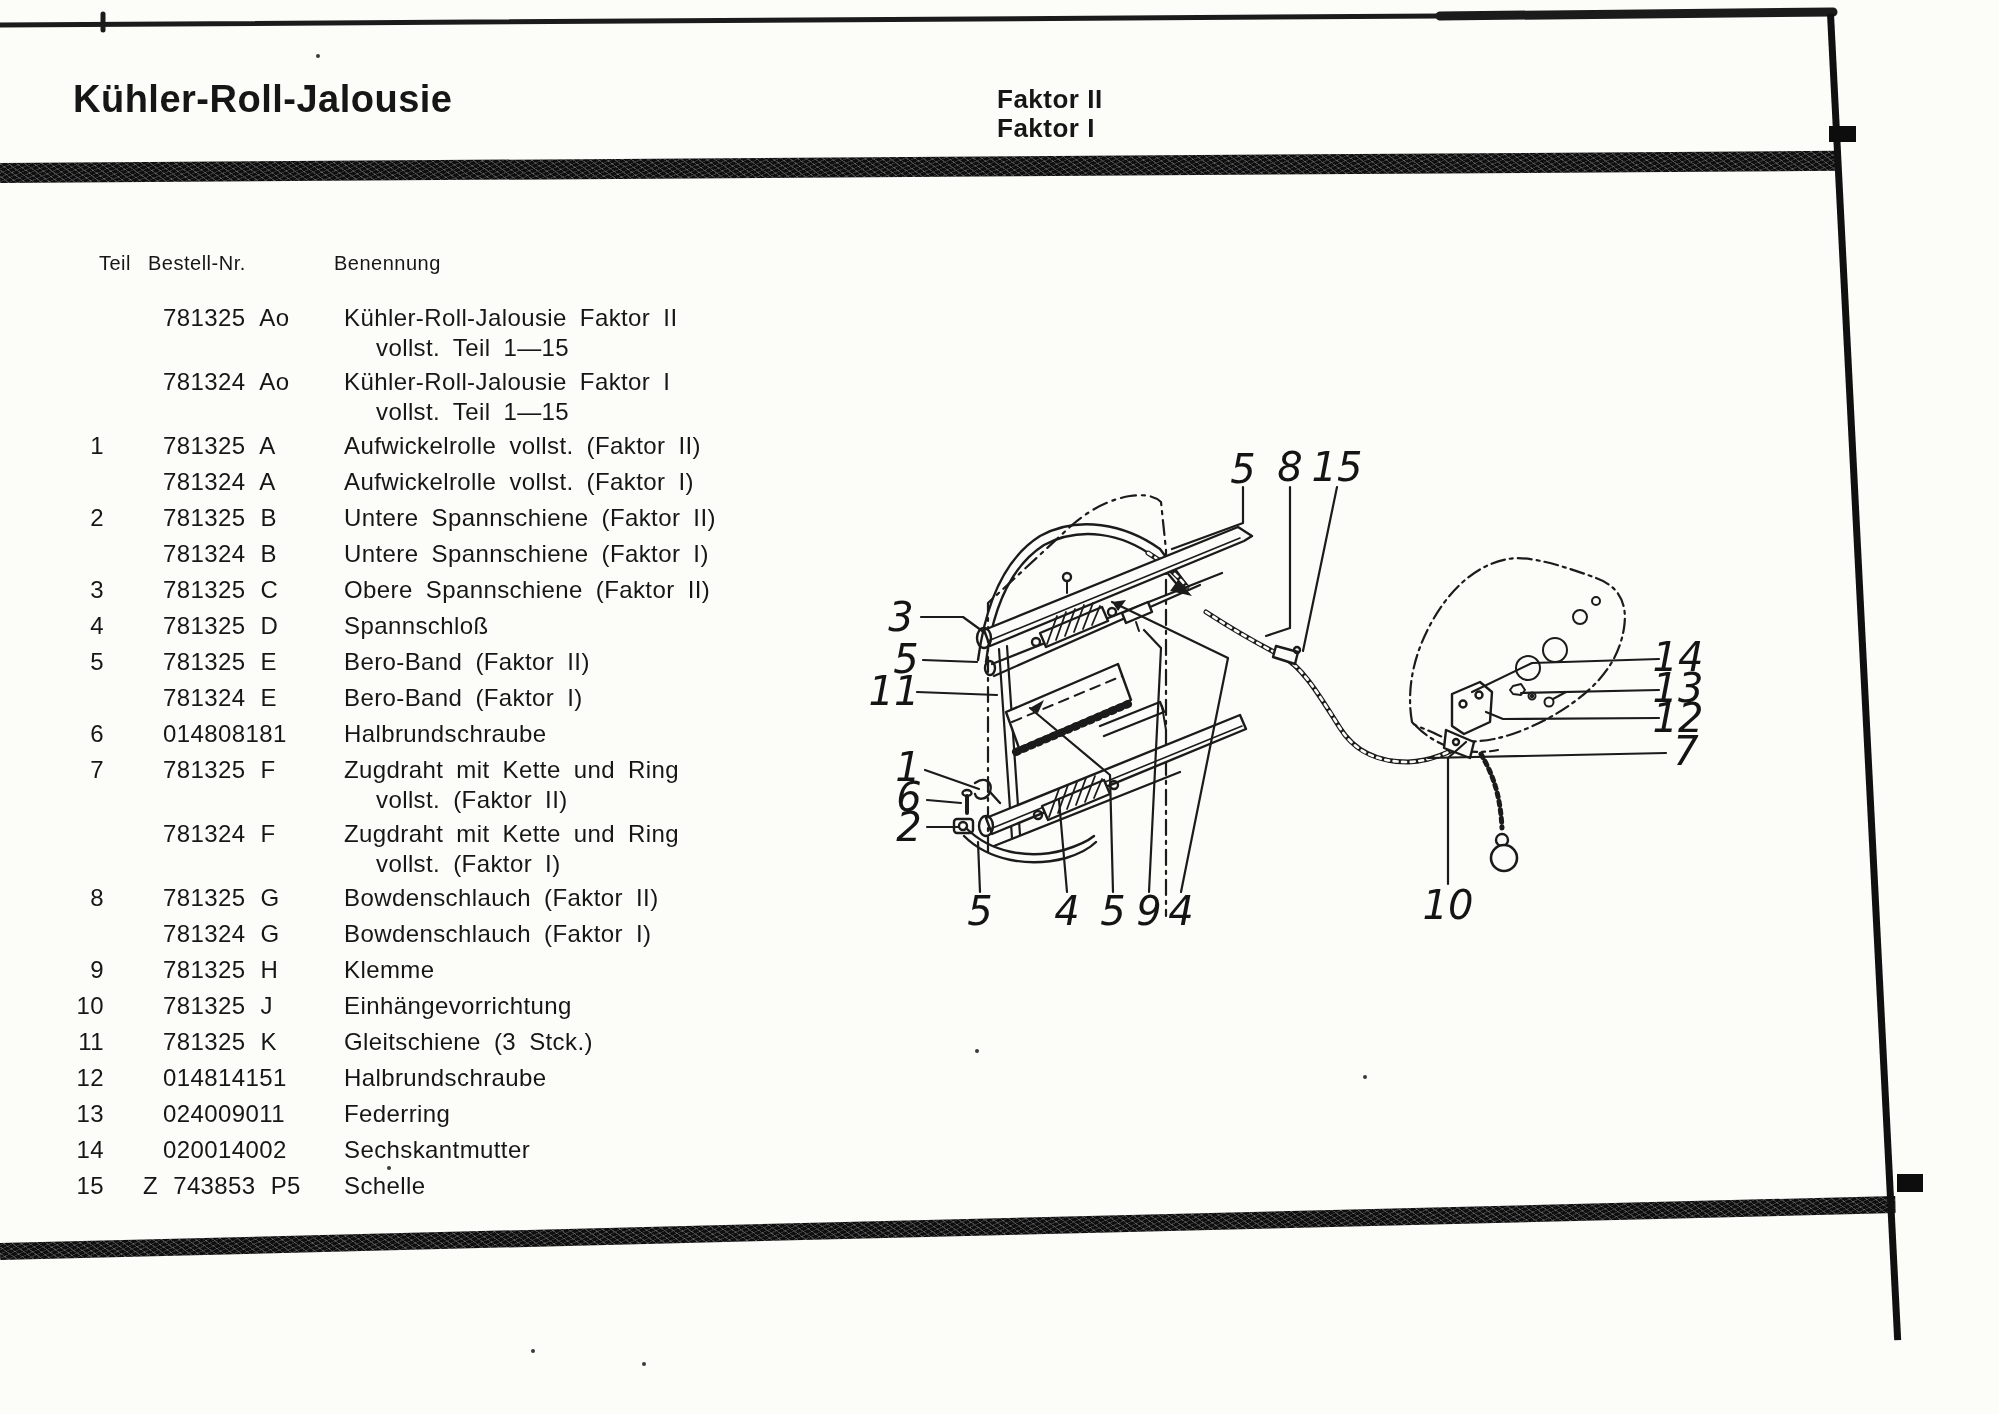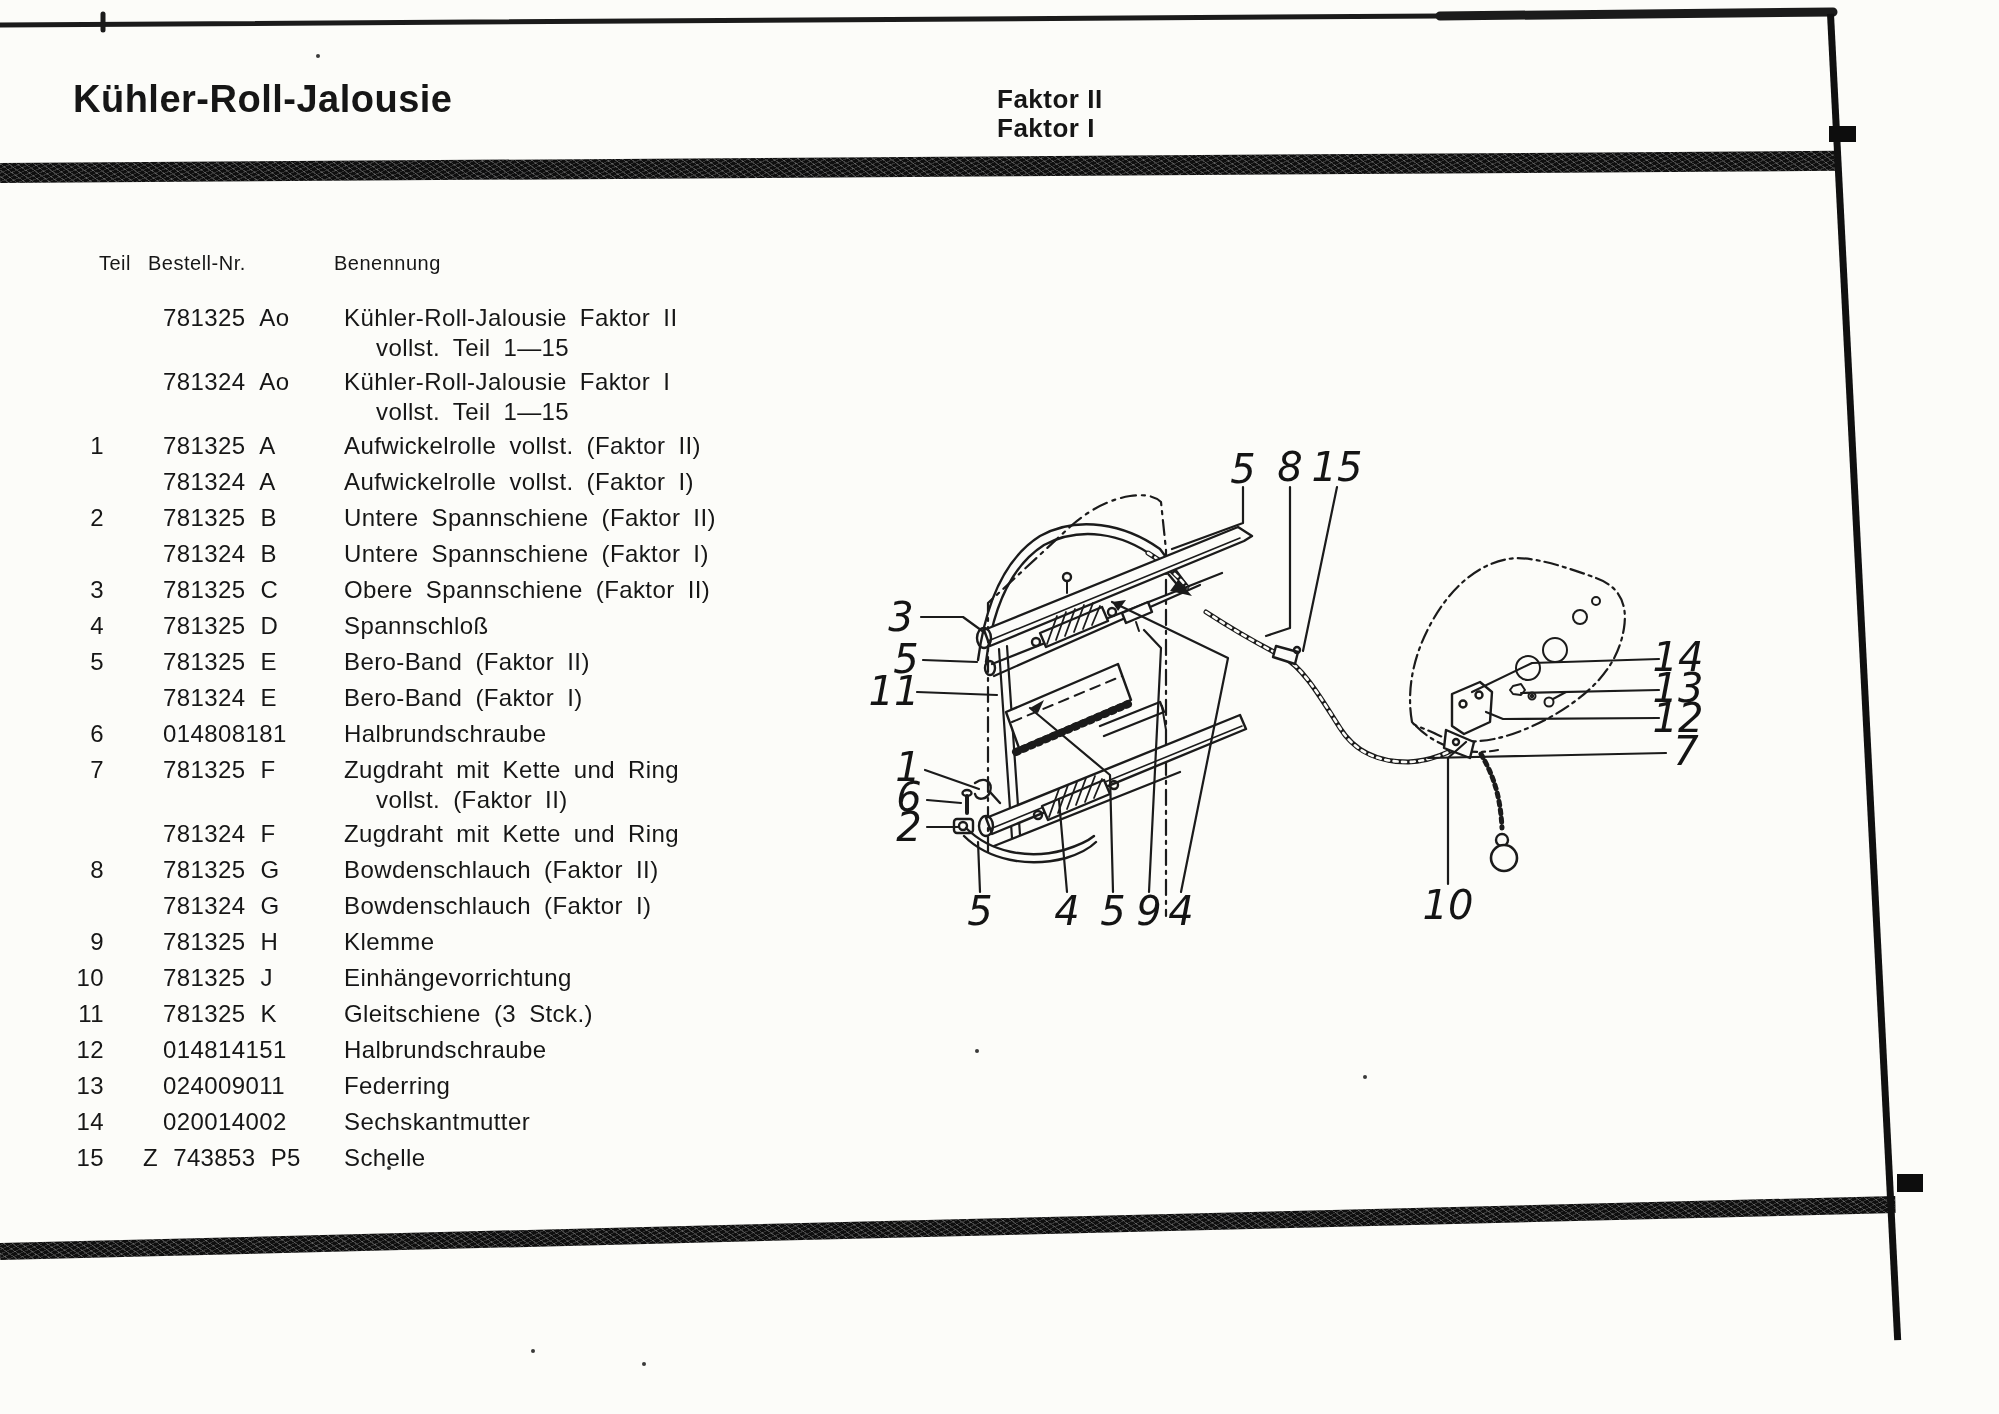--- a/index.html
+++ b/index.html
@@ -318,20 +318,23 @@
         <span class="c-name">Zugdraht mit Kette und Ring</span>
       </div>
       <div class="tline sub">
         <span class="c-name cont">vollst. (Faktor II)</span>
       </div>
       <div class="tline">
         <span class="c-teil"></span>
         <span class="c-nr">781324 F</span>
         <span class="c-name">Zugdraht mit Kette und Ring</span>
       </div>
+      <div class="tline sub">
+        <span class="c-name cont">vollst. (Faktor I)</span>
+      </div>
       <div class="tline">
         <span class="c-teil">8</span>
         <span class="c-nr">781325 G</span>
         <span class="c-name">Bowdenschlauch (Faktor II)</span>
       </div>
       <div class="tline">
         <span class="c-teil"></span>
         <span class="c-nr">781324 G</span>
         <span class="c-name">Bowdenschlauch (Faktor I)</span>
       </div>

